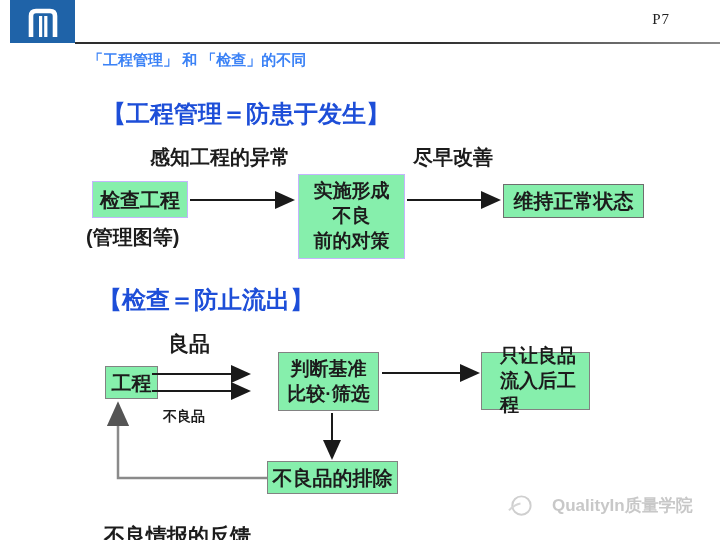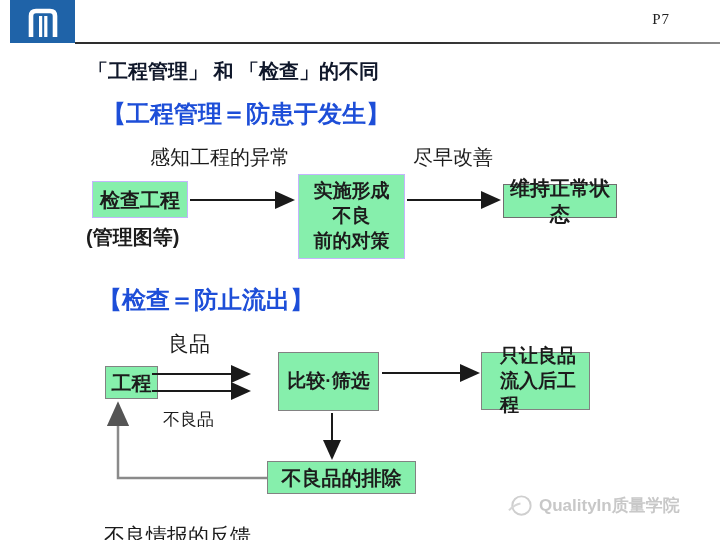--- a/index.html
+++ b/index.html
@@ -18,58 +18,58 @@
   .header-line {
     left:75px; top:42px; right:0; height:2px;
     background:linear-gradient(to right,#2e2e2e 55%,#8a8a8a);
   }
   .page-num {
     right:50px; top:11px; font-family:"Liberation Serif", serif;
     font-size:15px; letter-spacing:1px; color:#222;
   }
 
   
-  .title   { left:88px;  top:51px;  font-size:20px; font-weight:bold; color:#0f172a;margin-top:7px; }
+  .title   { left:88px;  top:51px;  font-size:15px; font-weight:bold; color:#3b82f6; }
   .h-blue  { color:#1d4ed8; font-size:24px; font-weight:bold; white-space:nowrap; }
   .h1pos   { left:102px; top:98px; }
   .h2pos   { left:98px;  top:284px; }
 
   
-  .lbl { font-size:20px; font-weight:normal; white-space:nowrap; }
+  .lbl { font-size:20px; font-weight:bold; white-space:nowrap; }
 
   
   .box {
     border:1px solid #c4b5fd; background:#86efac;
     display:flex; flex-direction:column; align-items:center; justify-content:center;
     text-align:center; font-size:20px; font-weight:bold; line-height:1.3;
     box-sizing:border-box;
   }
   .box-gray { border-color:#828282; }
   .b-inspect   { left:92px;  top:181px; width:96px;  height:37px; }
   .b-counter   { left:298px; top:174px; width:107px; height:85px; font-size:19px; }
-  .b-maintain  { left:503px; top:184px; width:114px; height:34px; border-color:#6e6e6e; }
+  .b-maintain  { left:503px; top:184px; width:141px; height:34px; border-color:#6e6e6e; }
   .b-process   { left:96px;  top:366px; width:53px;  height:33px;margin-left:9px; }
   .b-judge     { left:278px; top:352px; width:101px; height:59px; font-size:19px; }
   .b-onlygood  { left:481px; top:352px; width:109px; height:58px; font-size:19px;
                  align-items:flex-start; padding-left:18px; text-align:left; }
-  .b-removal   { left:267px; top:461px; width:149px; height:33px; }
+  .b-removal   { left:267px; top:461px; width:131px; height:33px; }
 
   .caption { left:86px; top:224px; font-size:20px; font-weight:bold; }
   .lbl-sense    { left:150px; top:144px; }
   .lbl-improve  { left:413px; top:144px; }
   .lbl-good     { left:168px; top:330px; font-size:21px;text-align:center; }
-  .lbl-bad      { left:163px; top:408px; font-size:17px; }
+  .lbl-bad      { left:163px; top:408px; font-size:14px; }
   .lbl-feedback { left:104px; top:494px; font-size:21px;margin-top:28px; }
 
   
   .overlay { left:0; top:0; width:720px; height:540px; pointer-events:none; }
 
   
   .watermark {
-    left:507px; top:492px; display:flex; align-items:center; gap:5px;
+    left:507px; top:492px; display:flex; align-items:center; gap:18px;
     color:#c8c8c8; font-size:17px; font-weight:bold; white-space:nowrap;justify-content:center;
   }
 </style>
 </head>
 <body>
 
 <div class="slide">
 
   <div class="abs logo">
     <svg width="34" height="34" viewBox="0 0 34 34">
@@ -100,20 +100,21 @@
   <div class="abs box b-maintain">维持正常状态</div>
 
   <div class="abs h-blue h2pos">【检查＝防止流出】</div>
 
   <div class="abs lbl lbl-good">良品</div>
   <div class="abs lbl lbl-bad">不良品</div>
 
   <div class="abs box box-gray b-process">工程</div>
 
   <div class="abs box box-gray b-judge">
+    <span>判断基准</span>
     <span>比较·筛选</span>
   </div>
 
   <div class="abs box box-gray b-onlygood">
     <span>只让良品</span>
     <span>流入后工程</span>
   </div>
 
   <div class="abs box box-gray b-removal">不良品的排除</div>
 

